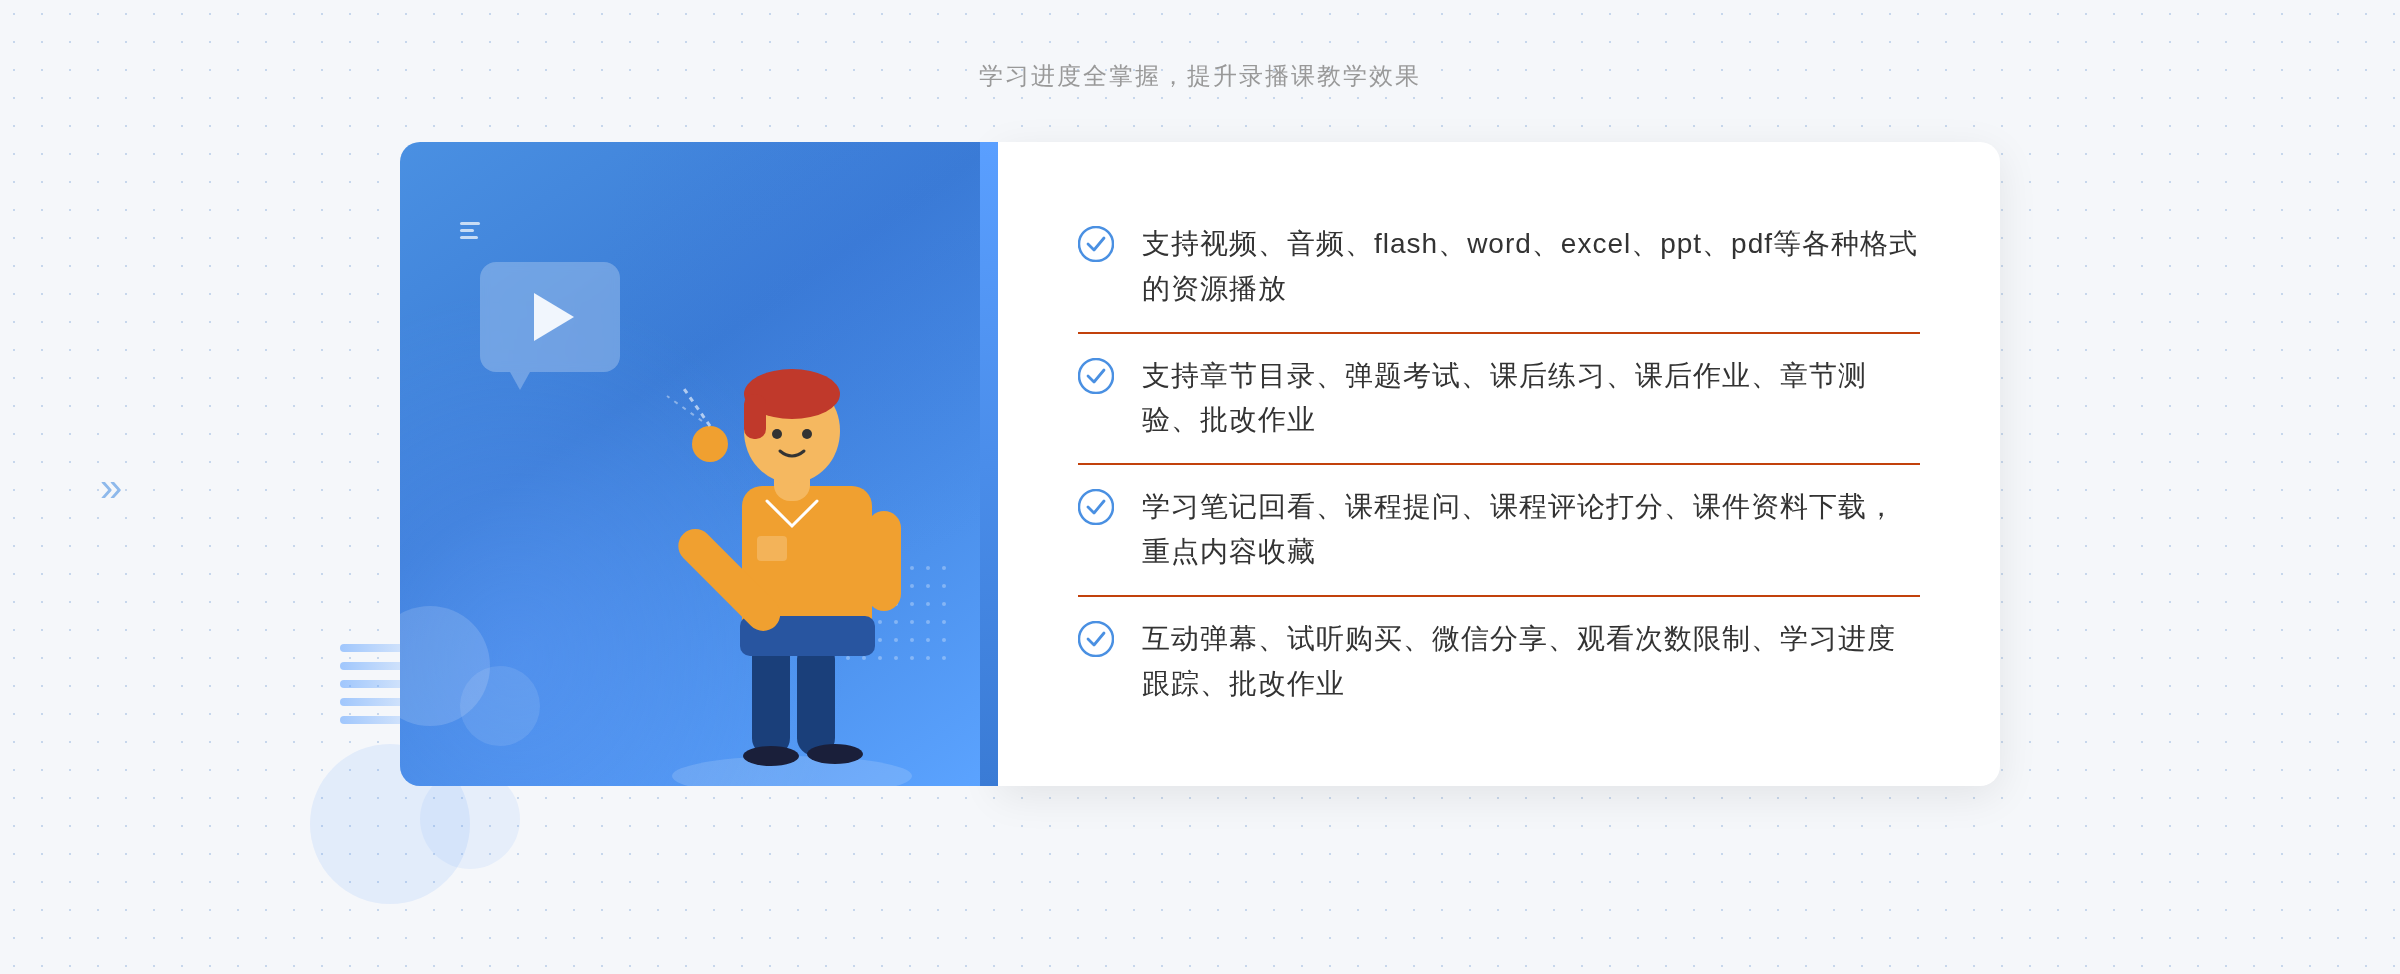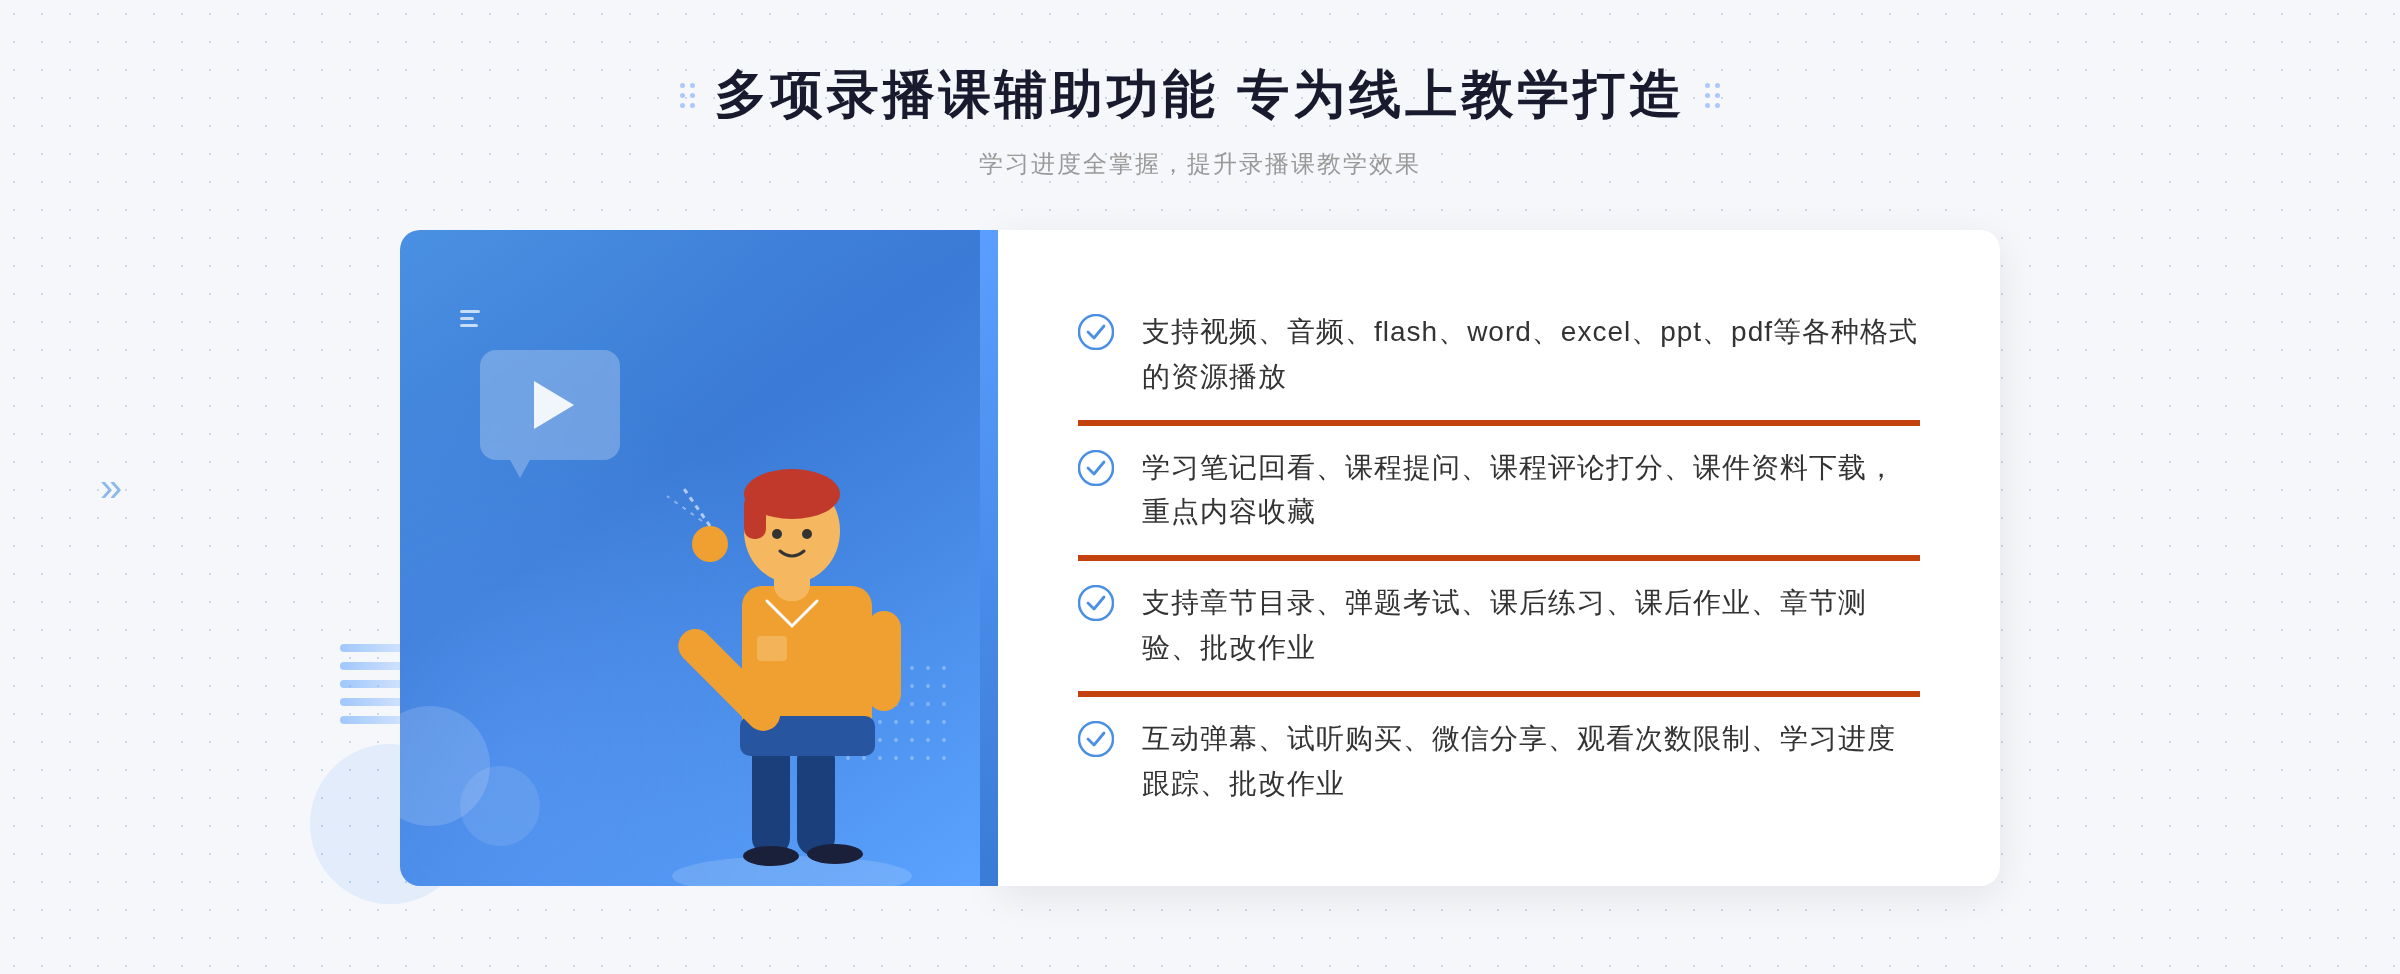--- a/index.html
+++ b/index.html
@@ -242,21 +242,21 @@
       justify-content: space-around;
       min-height: 620px;
       box-shadow: 0 10px 40px rgba(0,0,0,0.08);
     }
 
     .feature-item {
       display: flex;
       align-items: flex-start;
       gap: 28px;
       padding: 20px 0;
-      border-bottom: 6px solid #c2410c;
+      border-bottom: 2px solid #c2410c;
     }
 
     .feature-item:last-child {
       border-bottom: none;
     }
 
     .check-icon {
       width: 36px;
       height: 36px;
       flex-shrink: 0;
@@ -303,51 +303,20 @@
 </head>
 <body>
 
 <div class="page-container">
 
   <div class="left-deco-arrows">
     <div class="arrow-chevron">»</div>
   </div>
 
   <div class="header-section">
-    <div class="title-row">
-      <div class="title-dots">
-        <span>
-            <i></i>
-            <i></i>
-          </span>
-        <span>
-            <i></i>
-            <i></i>
-          </span>
-        <span>
-            <i></i>
-            <i></i>
-          </span>
-      </div>
-      <h1 class="main-title">多项录播课辅助功能 专为线上教学打造</h1>
-      <div class="title-dots">
-        <span>
-            <i></i>
-            <i></i>
-          </span>
-        <span>
-            <i></i>
-            <i></i>
-          </span>
-        <span>
-            <i></i>
-            <i></i>
-          </span>
-      </div>
-    </div>
     <p class="subtitle">学习进度全掌握，提升录播课教学效果</p>
   </div>
 
   <div class="content-section">
 
     <div class="illustration-panel">
 
       <div class="light-rays">
         <div class="light-ray" style="width: 20px;"></div>
         <div class="light-ray" style="width: 14px;"></div>
@@ -471,31 +440,31 @@
         <span class="feature-text">支持视频、音频、flash、word、excel、ppt、pdf等各种格式的资源播放</span>
       </div>
 
       <div class="feature-item">
         <div class="check-icon">
           <svg viewBox="0 0 36 36" xmlns="http://www.w3.org/2000/svg">
             <circle cx="18" cy="18" r="17" fill="none" stroke="#4a90e2" stroke-width="2.5"></circle>
             <polyline points="10,18 16,24 26,12" fill="none" stroke="#4a90e2" stroke-width="2.8" stroke-linecap="round" stroke-linejoin="round"></polyline>
           </svg>
         </div>
-        <span class="feature-text">学习笔记回看、课程提问、课程评论打分、课件资料下载，重点内容收藏</span>
+        <span class="feature-text">支持章节目录、弹题考试、课后练习、课后作业、章节测验、批改作业</span>
       </div>
 
       <div class="feature-item">
         <div class="check-icon">
           <svg viewBox="0 0 36 36" xmlns="http://www.w3.org/2000/svg">
             <circle cx="18" cy="18" r="17" fill="none" stroke="#4a90e2" stroke-width="2.5"></circle>
             <polyline points="10,18 16,24 26,12" fill="none" stroke="#4a90e2" stroke-width="2.8" stroke-linecap="round" stroke-linejoin="round"></polyline>
           </svg>
         </div>
-        <span class="feature-text">支持章节目录、弹题考试、课后练习、课后作业、章节测验、批改作业</span>
+        <span class="feature-text">学习笔记回看、课程提问、课程评论打分、课件资料下载，重点内容收藏</span>
       </div>
 
       <div class="feature-item">
         <div class="check-icon">
           <svg viewBox="0 0 36 36" xmlns="http://www.w3.org/2000/svg">
             <circle cx="18" cy="18" r="17" fill="none" stroke="#4a90e2" stroke-width="2.5"></circle>
             <polyline points="10,18 16,24 26,12" fill="none" stroke="#4a90e2" stroke-width="2.8" stroke-linecap="round" stroke-linejoin="round"></polyline>
           </svg>
         </div>
         <span class="feature-text">互动弹幕、试听购买、微信分享、观看次数限制、学习进度跟踪、批改作业</span>

